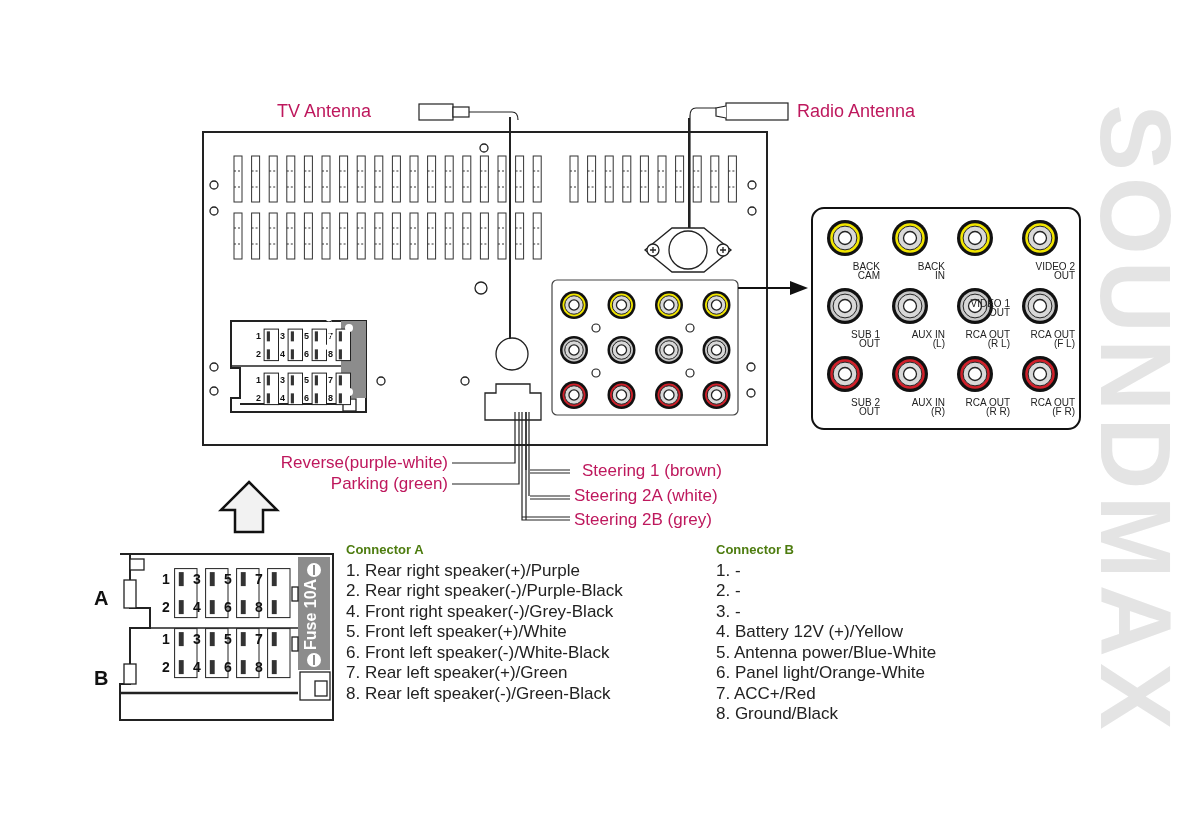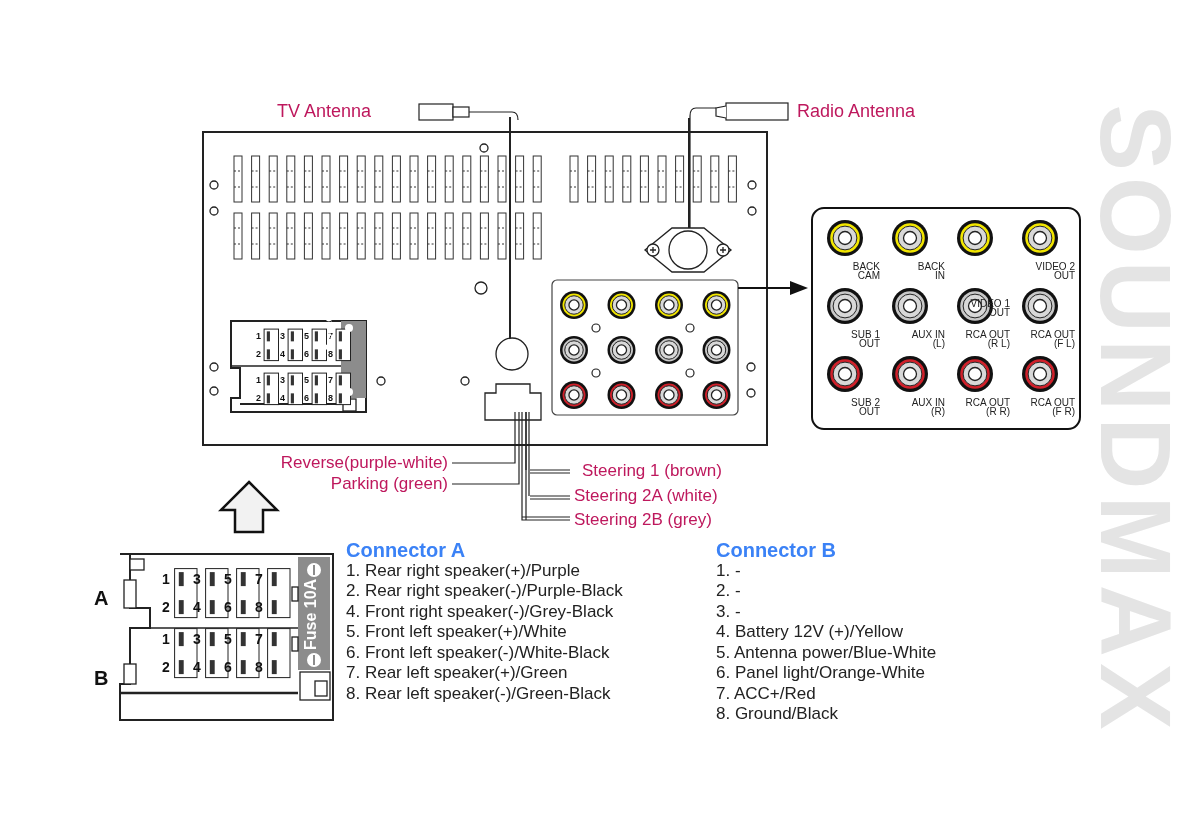--- a/index.html
+++ b/index.html
@@ -1,19 +1,19 @@
 <!DOCTYPE html>
 <html><head>
 <meta charset="utf-8">
 <style>
   html,body{margin:0;padding:0;background:#fff;}
   body{width:1191px;height:839px;position:relative;overflow:hidden;font-family:"Liberation Sans",sans-serif;color:#111;}
   svg.main{position:absolute;left:0;top:0;}
   .lbl{position:absolute;font-size:17px;line-height:20px;white-space:nowrap;color:#be185d;}
-  .conn-title{font-weight:bold;font-size:20px;line-height:20px;color:#3b82f6;}
+  .conn-title{font-weight:bold;font-size:13px;line-height:20px;color:#4d7c0f;}
   .conn-list{position:absolute;font-size:17px;line-height:20.5px;white-space:nowrap;color:#222;}
   .conn-list div{height:20.5px;}
   .rca-lbl{position:absolute;width:70px;text-align:right;font-size:10px;line-height:9px;font-weight:normal;color:#222;}
   .letter{position:absolute;font-weight:bold;font-size:20px;color:#111;}
   .watermark{position:absolute;left:1135px;top:420px;transform:translate(-50%,-50%) rotate(90deg);font-family:"Liberation Sans",sans-serif;font-weight:bold;font-size:100px;letter-spacing:6px;color:#e4e4e4;white-space:nowrap;}
   .fuse-text{position:absolute;color:#fff;font-weight:bold;white-space:nowrap;transform:rotate(-90deg);}
 </style>
 </head>
 <body>
 

